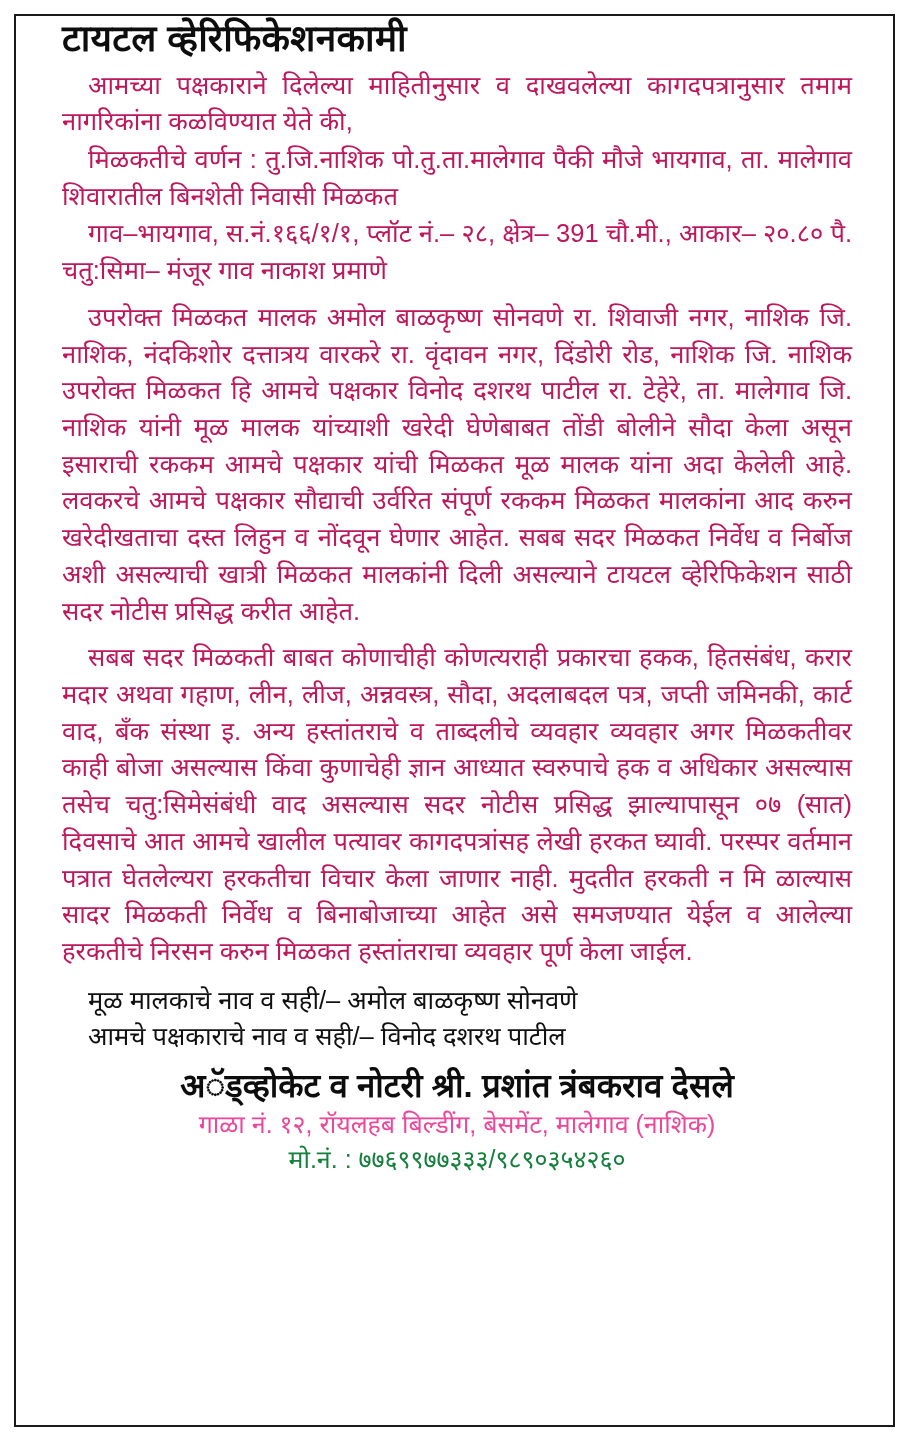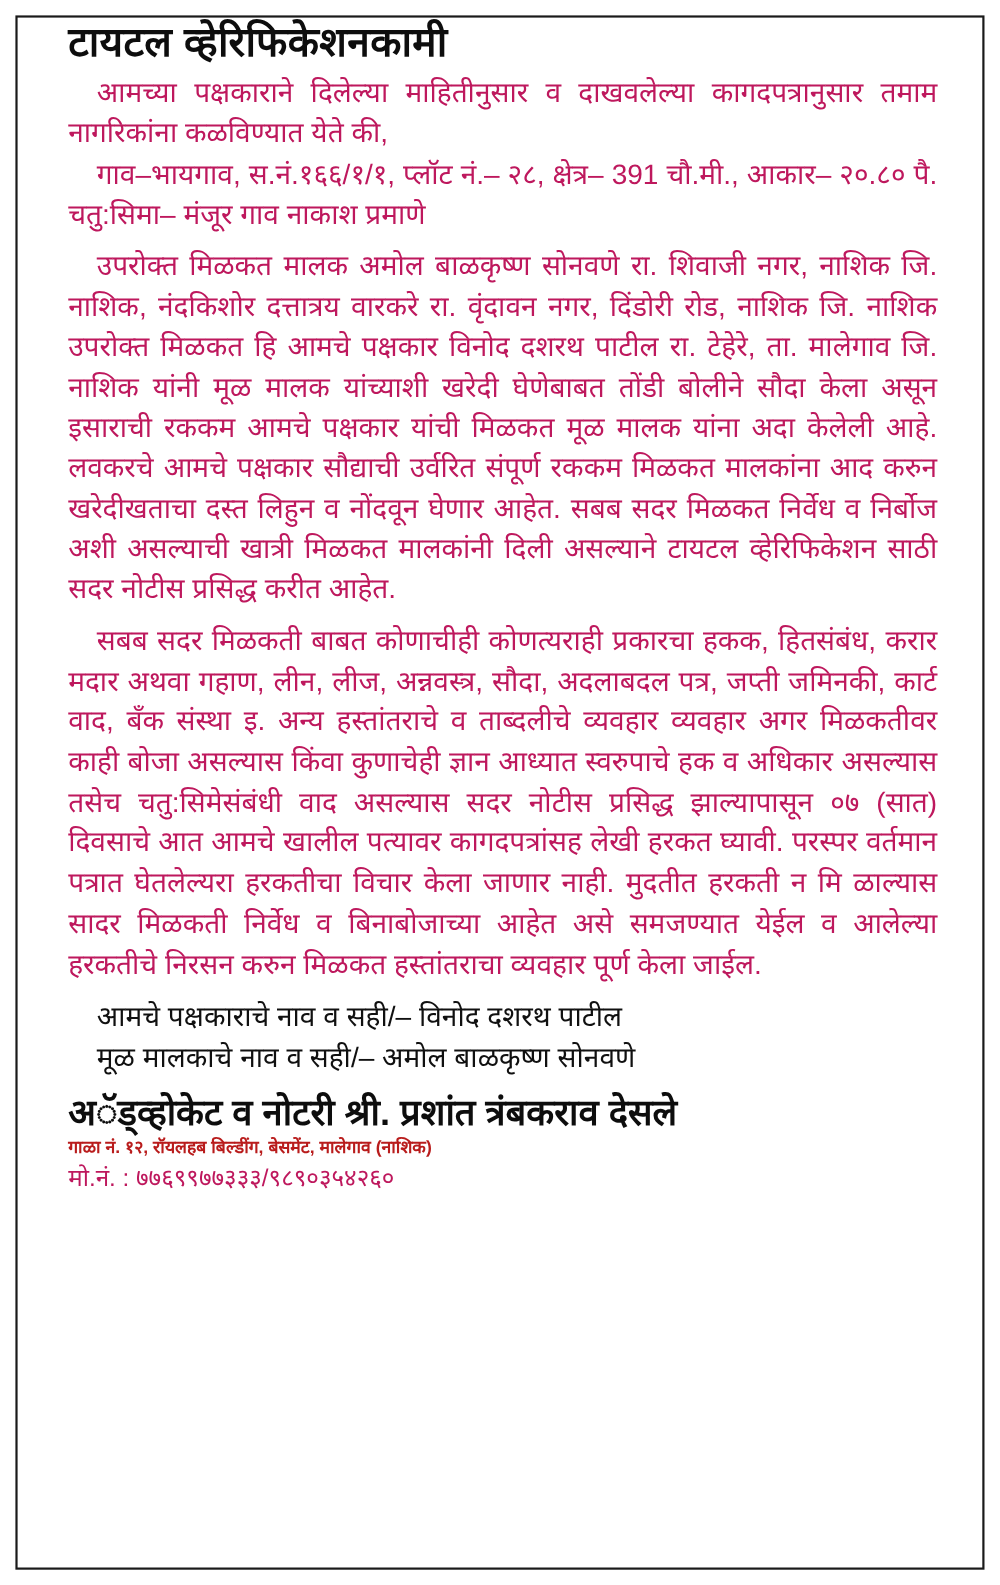--- a/index.html
+++ b/index.html
@@ -64,69 +64,70 @@
     line-height: 1.42;
     margin: 0;
     text-indent: 26px;
     text-align: left;
   }
   .signblock {
     margin-top: 12px;
   }
   .footer {
     margin-top: 12px;
+    text-align: center;
   }
   .adv-name {
     font-family: "Liberation Sans", sans-serif;
     font-size: 33px;
     font-weight: bold;
     color: #0d0d0d;
     line-height: 1.2;
     margin: 0 0 2px 0;
     white-space: nowrap;
   }
   .adv-addr {
     font-family: "Liberation Sans", sans-serif;
-    font-size: 16px;
-    color: #b91c1c;
+    font-size: 25px;
+    color: #ec4899;
     line-height: 1.35;
     margin: 0 0 1px 0;
     white-space: nowrap;
-    font-weight: bold;
   }
   .adv-phone {
     font-family: "Liberation Sans", sans-serif;
-    font-size: 22px;
-    color: #be185d;
+    font-size: 25px;
+    color: #15803d;
     line-height: 1.35;
     margin: 0;
     white-space: nowrap;
   }
 </style>
 </head>
 <body>
 
 <div class="page">
   <div class="frame"></div>
   <div class="content">
 
     <h1 class="title">टायटल व्हेरिफिकेशनकामी</h1>
 
     <p class="para">आमच्या पक्षकाराने दिलेल्या माहितीनुसार व दाखवलेल्या कागदपत्रानुसार तमाम नागरिकांना कळविण्यात येते की,</p>
 
+    <p class="para">मिळकतीचे वर्णन : तु.जि.नाशिक पो.तु.ता.मालेगाव पैकी मौजे भायगाव, ता. मालेगाव शिवारातील बिनशेती निवासी मिळकत</p>
 
     <p class="para block">गाव–भायगाव, स.नं.१६६/१/१, प्लॉट नं.– २८, क्षेत्र– 391 चौ.मी., आकार– २०.८० पै. चतु:सिमा– मंजूर गाव नाकाश प्रमाणे</p>
 
     <p class="para block">उपरोक्त मिळकत मालक अमोल बाळकृष्ण सोनवणे रा. शिवाजी नगर, नाशिक जि. नाशिक, नंदकिशोर दत्तात्रय वारकरे रा. वृंदावन नगर, दिंडोरी रोड, नाशिक जि. नाशिक उपरोक्त मिळकत हि  आमचे पक्षकार विनोद दशरथ पाटील रा. टेहेरे,  ता. मालेगाव जि. नाशिक यांनी मूळ मालक यांच्याशी खरेदी घेणेबाबत तोंडी बोलीने सौदा केला असून इसाराची रककम आमचे पक्षकार यांची मिळकत मूळ मालक यांना अदा केलेली आहे. लवकरचे आमचे पक्षकार सौद्याची उर्वरित संपूर्ण रककम मिळकत मालकांना आद करुन खरेदीखताचा दस्त लिहुन व नोंदवून घेणार आहेत. सबब सदर मिळकत निर्वेध व निर्बोज अशी असल्याची खात्री मिळकत मालकांनी दिली असल्याने टायटल व्हेरिफिकेशन साठी सदर नोटीस प्रसिद्ध करीत आहेत.</p>
 
     <p class="para block">सबब सदर मिळकती बाबत कोणाचीही कोणत्यराही प्रकारचा हकक, हितसंबंध, करार मदार अथवा गहाण,  लीन, लीज, अन्नवस्त्र, सौदा, अदलाबदल पत्र, जप्ती जमिनकी, कार्ट वाद, बँक संस्था इ. अन्य हस्तांतराचे व ताब्दलीचे व्यवहार व्यवहार अगर मिळकतीवर काही बोजा असल्यास किंवा कुणाचेही ज्ञान आध्यात स्वरुपाचे हक व अधिकार असल्यास तसेच चतु:सिमेसंबंधी वाद असल्यास सदर नोटीस प्रसिद्ध झाल्यापासून ०७ (सात) दिवसाचे आत आमचे खालील पत्यावर कागदपत्रांसह लेखी हरकत घ्यावी. परस्पर वर्तमान पत्रात घेतलेल्यरा हरकतीचा विचार केला जाणार नाही. मुदतीत हरकती न मि ळाल्यास सादर मिळकती निर्वेध व बिनाबोजाच्या आहेत असे समजण्यात येईल व आलेल्या हरकतीचे निरसन करुन मिळकत हस्तांतराचा व्यवहार पूर्ण केला जाईल.</p>
 
     <div class="signblock">
+      <p class="sign-line">मूळ मालकाचे नाव व सही/– अमोल बाळकृष्ण सोनवणे</p>
       <p class="sign-line">आमचे पक्षकाराचे नाव व सही/– विनोद दशरथ पाटील</p>
-      <p class="sign-line">मूळ मालकाचे नाव व सही/– अमोल बाळकृष्ण सोनवणे</p>
     </div>
 
     <div class="footer">
       <p class="adv-name">अॅड्व्होकेट व नोटरी श्री. प्रशांत त्रंबकराव देसले</p>
       <p class="adv-addr">गाळा नं. १२, रॉयलहब बिल्डींग, बेसमेंट, मालेगाव (नाशिक)</p>
       <p class="adv-phone">मो.नं. : ७७६९९७७३३३/९८९०३५४२६०</p>
     </div>
 
   </div>
 </div>

